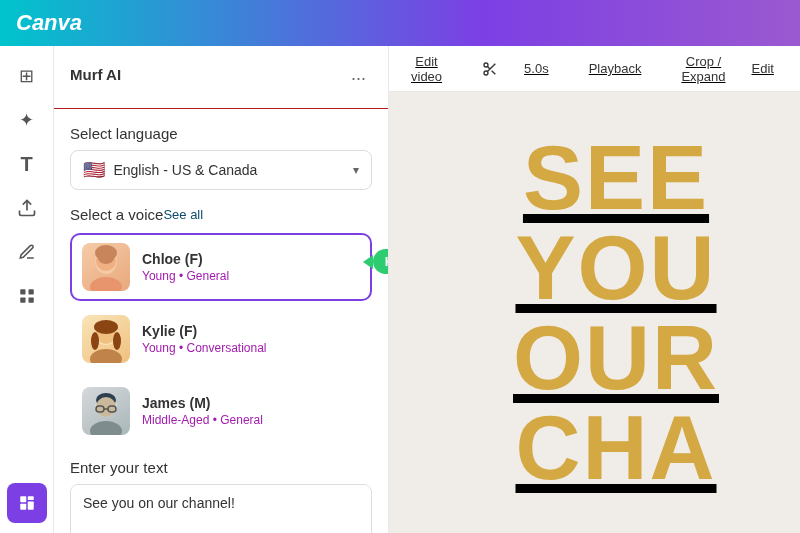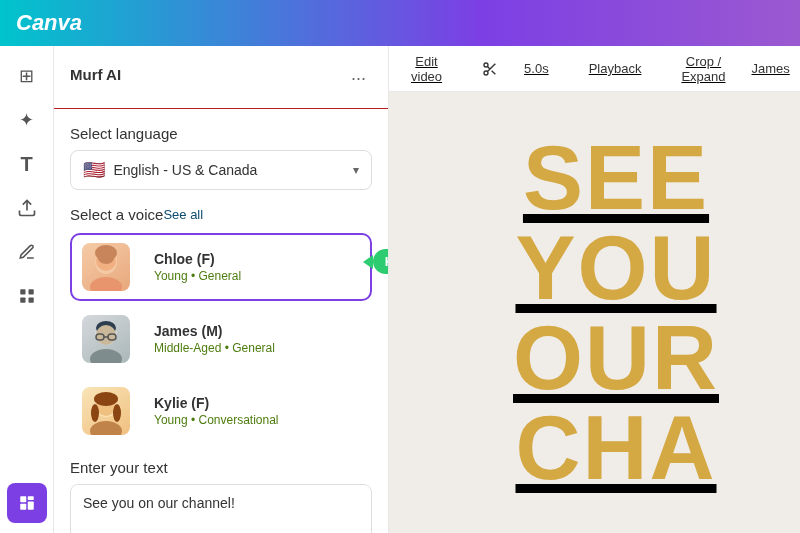--- a/index.html
+++ b/index.html
@@ -124,21 +124,21 @@
       font-size: 13px;
       color: #0c4a6e;
       cursor: pointer;
       background: none;
       border: none;
     }
 
     .voice-item {
       display: flex;
       align-items: center;
-      gap: 24px;
+      gap: 12px;
       padding: 8px 10px;
       border-radius: 10px;
       cursor: pointer;
       margin-bottom: 4px;
       border: 2px solid transparent;
     }
     .voice-item.selected { border-color: #7c3fe4; background: #fff; }
     .voice-avatar {
       width: 48px;
       height: 48px;
@@ -146,21 +146,21 @@
       overflow: hidden;
       flex-shrink: 0;
       background: #ddd;
       display: flex;
       align-items: center;
       justify-content: center;
       font-size: 24px;
     }
     .voice-info { flex: 1; }
     .voice-name { font-size: 14px; font-weight: 600; color: #333; }
-    .voice-desc { font-size: 12px; color: #4d7c0f; margin-top: 2px; }
+    .voice-desc { font-size: 12px; color: #a21caf; margin-top: 2px; }
 
     .text-section { margin-top: 14px; }
     .text-area-wrapper {
       position: relative;
       border: 1px solid #ddd;
       border-radius: 8px;
       overflow: hidden;
     }
     .text-area {
       width: 100%;
@@ -336,53 +336,53 @@
 
         <div style="position:absolute; right:-70px; top:14px; z-index:10;">
           <div style="position:relative; display:flex; align-items:center;">
             <div style="width:0;height:0;border-top:7px solid transparent;border-bottom:7px solid transparent;border-right:10px solid #2ecc71;"></div>
             <div style="background:#2ecc71;color:white;font-size:13px;font-weight:600;padding:5px 12px;border-radius:20px;">Kollins</div>
           </div>
         </div>
       </div>
 
       <div class="voice-item">
+        <div class="voice-avatar avatar-kylie">
+          <svg width="40" height="48" viewBox="0 0 40 48">
+            <ellipse cx="20" cy="44" rx="16" ry="10" fill="#c0834a"></ellipse>
+            <circle cx="20" cy="19" r="11" fill="#f9e4b7"></circle>
+            <circle cx="20" cy="19" r="10" fill="#f0c080"></circle>
+            <ellipse cx="20" cy="12" rx="12" ry="7" fill="#8B4513"></ellipse>
+
+            <ellipse cx="9" cy="26" rx="4" ry="9" fill="#8B4513"></ellipse>
+            <ellipse cx="31" cy="26" rx="4" ry="9" fill="#8B4513"></ellipse>
+          </svg>
+        </div>
+        <div class="voice-info">
+          <div class="voice-name">Kylie (F)</div>
+          <div class="voice-desc">Young • Conversational</div>
+        </div>
+      </div>
+
+      <div class="voice-item">
         <div class="voice-avatar avatar-james">
           <svg width="40" height="48" viewBox="0 0 40 48">
             <ellipse cx="20" cy="44" rx="16" ry="10" fill="#7f8c8d"></ellipse>
             <circle cx="20" cy="19" r="11" fill="#d5d8dc"></circle>
             <ellipse cx="20" cy="13" rx="10" ry="7" fill="#2c3e50"></ellipse>
             <circle cx="20" cy="20" r="10" fill="#c9b99a"></circle>
 
             <rect x="10" y="19" width="8" height="6" rx="3" fill="none" stroke="#555" stroke-width="1.5"></rect>
             <rect x="22" y="19" width="8" height="6" rx="3" fill="none" stroke="#555" stroke-width="1.5"></rect>
             <line x1="18" y1="22" x2="22" y2="22" stroke="#555" stroke-width="1.5"></line>
           </svg>
         </div>
         <div class="voice-info">
           <div class="voice-name">James (M)</div>
           <div class="voice-desc">Middle-Aged • General</div>
-        </div>
-      </div>
-
-      <div class="voice-item">
-        <div class="voice-avatar avatar-kylie">
-          <svg width="40" height="48" viewBox="0 0 40 48">
-            <ellipse cx="20" cy="44" rx="16" ry="10" fill="#c0834a"></ellipse>
-            <circle cx="20" cy="19" r="11" fill="#f9e4b7"></circle>
-            <circle cx="20" cy="19" r="10" fill="#f0c080"></circle>
-            <ellipse cx="20" cy="12" rx="12" ry="7" fill="#8B4513"></ellipse>
-
-            <ellipse cx="9" cy="26" rx="4" ry="9" fill="#8B4513"></ellipse>
-            <ellipse cx="31" cy="26" rx="4" ry="9" fill="#8B4513"></ellipse>
-          </svg>
-        </div>
-        <div class="voice-info">
-          <div class="voice-name">Kylie (F)</div>
-          <div class="voice-desc">Young • Conversational</div>
         </div>
       </div>
 
       <div class="text-section">
         <div class="section-label">Enter your text</div>
         <div class="text-area-wrapper">
           <textarea class="text-area" style="">See you on our channel!</textarea>
           
         </div>
       </div>
@@ -410,21 +410,21 @@
       </button>
       <span class="toolbar-divider"></span>
       <button class="toolbar-btn">
         <span>Playback</span>
       </button>
       <span class="toolbar-divider"></span>
       <button class="toolbar-btn">
         <span>Crop / Expand</span>
       </button>
       <button class="toolbar-btn">
-        <span>James</span>
+        <span>Edit</span>
       </button>
       <span class="toolbar-divider"></span>
 
     </div>
 
     <div class="canvas-content">
       <div class="canvas-text">
         <div>SEE YOU</div>
         <div>OUR CHA</div>
       </div>

